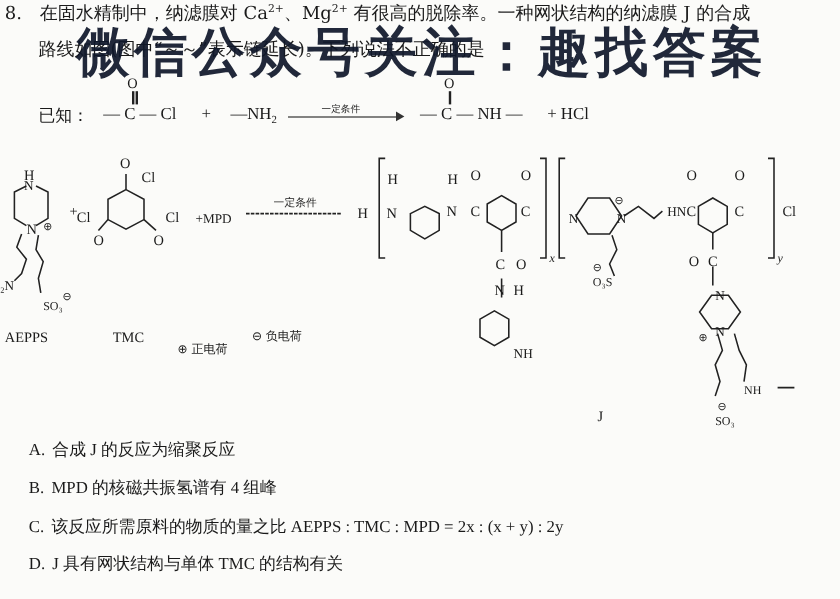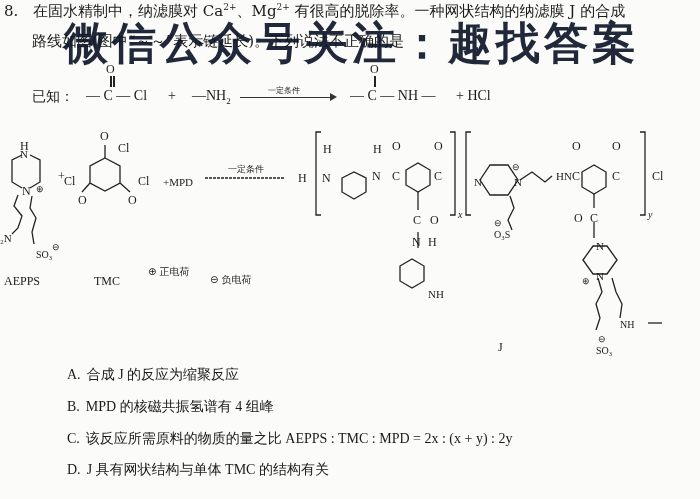--- a/index.html
+++ b/index.html
@@ -1,21 +1,21 @@
 <!DOCTYPE html>
 <html><head>
 <meta charset="utf-8">
 <style>
   html, body { margin:0; padding:0; background:#fbfbf9; }
   body { width:700px; height:499px; position:relative; overflow:hidden;
          font-family:"DejaVu Serif","Liberation Serif",serif; color:#1a1a1a; }
   .abs { position:absolute; white-space:nowrap; }
   .q-line { font-size:15px; font-family:"DejaVu Serif","Liberation Serif",serif; }
   .given { font-size:14px; font-family:"Liberation Serif",serif; }
-  .opt { font-size:14px; font-family:"Liberation Serif","DejaVu Serif",serif; left:24px;margin-left:43px; }
+  .opt { font-size:14px; font-family:"Liberation Serif","DejaVu Serif",serif; left:24px; }
   .opt .letter { font-family:"Liberation Serif",serif; margin-right:6px; }
   .wm { font-family:"DejaVu Sans","Liberation Sans",sans-serif; color:#0f172a;
         font-size:44px; font-weight:bold; letter-spacing:4px; opacity:0.92; }
   .lbl { font-family:"Liberation Serif",serif; font-size:12px; }
   svg text { font-family:"Liberation Serif",serif; }
   sup, sub { font-size:9px; }
 </style>
 </head>
 <body>
 
@@ -139,21 +139,21 @@
     <text x="596" y="280" font-size="11">N</text>
     <text x="582" y="284" font-size="9">⊕</text>
     <text x="620" y="328" font-size="10">NH</text>
     <text x="596" y="354" font-size="10">SO₃</text>
     <text x="598" y="342" font-size="9">⊖</text>
   </g>
 </svg>
 
 <div class="abs lbl" style="left:4px; top:274px;">AEPPS</div>
 <div class="abs lbl" style="left:94px; top:274px;">TMC</div>
-<div class="abs lbl" style="left:148px; top:265px; font-family:'DejaVu Sans',sans-serif; font-size:10px;">⊕ 正电荷</div>
+<div class="abs lbl" style="left:148px; top:284px; font-family:'DejaVu Sans',sans-serif; font-size:10px;">⊕ 正电荷</div>
 <div class="abs lbl" style="left:210px; top:273px; font-family:'DejaVu Sans',sans-serif; font-size:10px;">⊖ 负电荷</div>
 <div class="abs lbl" style="left:498px; top:340px;">J</div>
 
 <div class="abs opt" style="top:366px;">
   <span class="letter">A.</span><span>合成 J 的反应为缩聚反应</span>
 </div>
 <div class="abs opt" style="top:398px;">
   <span class="letter">B.</span><span>MPD 的核磁共振氢谱有 4 组峰</span>
 </div>
 <div class="abs opt" style="top:430px;text-align:right;">

